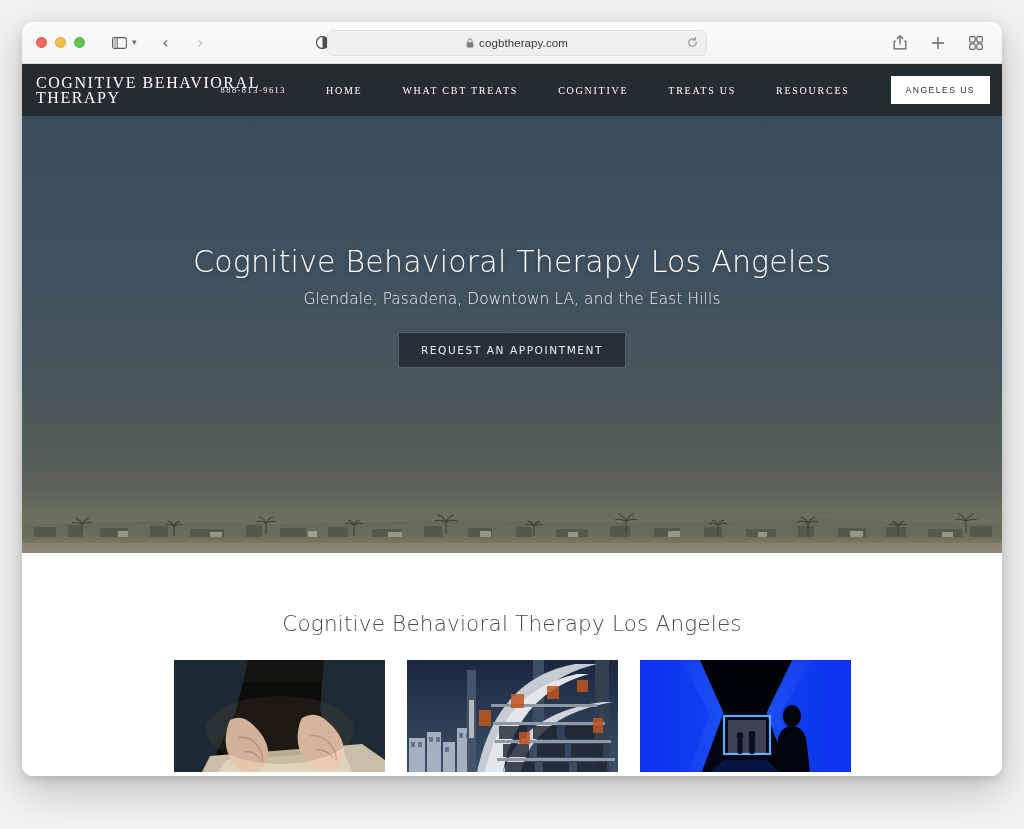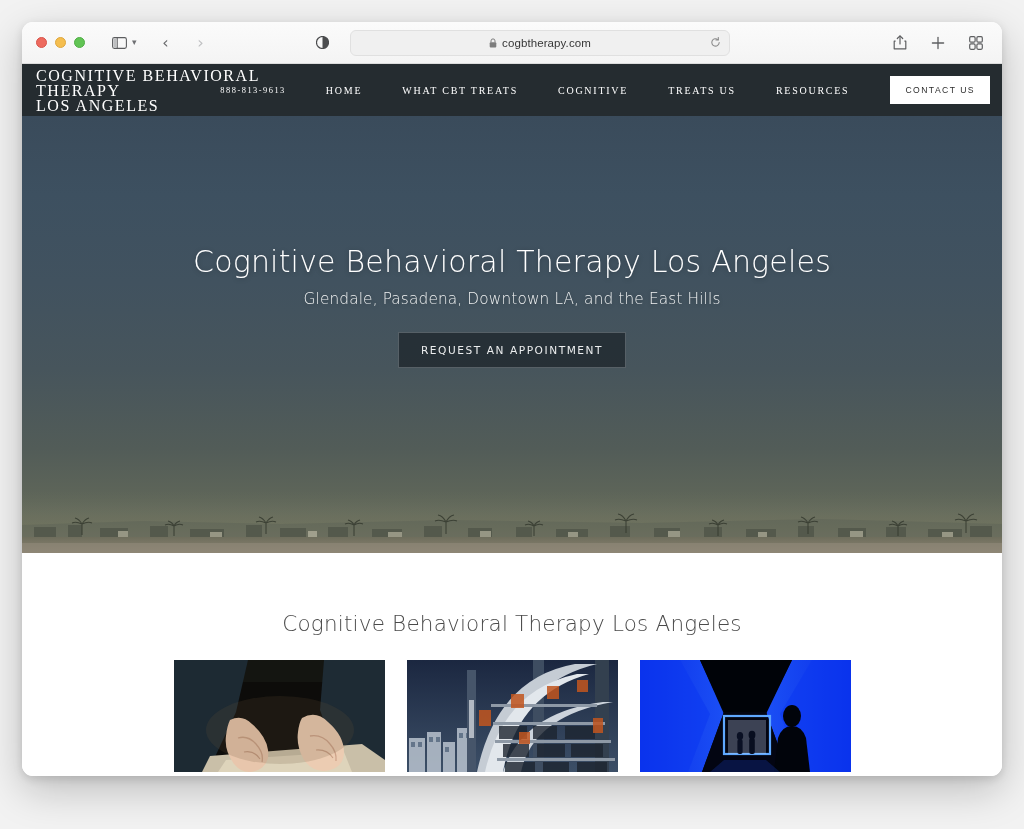--- a/index.html
+++ b/index.html
@@ -46,21 +46,21 @@
 
   .chev { font-size: 9px; color: #6e6f72; line-height: 1; }
   .arrow { font-size: 16px; line-height: 1; color: #6b6c6e; font-family: "DejaVu Sans", sans-serif; }
   .arrow.disabled { color: #c0c1c3; }
 
   #reader-icon { margin-left: 98px; }
 
   
   #address-bar {
     position: absolute;
-    left: 328px; top: 8px;
+    left: 305px; top: 8px;
     width: 380px; height: 26px;
     background: #f0f0f0;
     border: 1px solid #e0e0e0;
     border-radius: 6px;
     display: flex; align-items: center; justify-content: center;
     gap: 5px;
   }
   #lock-icon { display: flex; align-items: center; }
   #url-text {
     font-size: 11.5px; color: #363636;
@@ -276,31 +276,30 @@
           <rect x="0.7" y="7.9" width="5.4" height="5.4" rx="1.2" fill="none" stroke="#5e5f61" stroke-width="1.2"></rect>
           <rect x="7.9" y="7.9" width="5.4" height="5.4" rx="1.2" fill="none" stroke="#5e5f61" stroke-width="1.2"></rect>
         </svg>
       </span>
     </div>
   </div>
 
   <div id="site-header">
     <div id="site-logo">
       <div>COGNITIVE BEHAVIORAL THERAPY</div>
-      <div>LOS ANGELES</div>
     </div>
 
     <nav id="site-nav">
       <span class="nav-link" id="nav-phone">888-813-9613</span>
       <span class="nav-link">HOME</span>
       <span class="nav-link">WHAT CBT TREATS</span>
       <span class="nav-link">COGNITIVE</span>
       <span class="nav-link">TREATS US</span>
       <span class="nav-link">RESOURCES</span>
-      <span id="contact-us-button">CONTACT US</span>
+      <span id="contact-us-button">ANGELES US</span>
     </nav>
   </div>
 
   <div id="hero">
 
     <svg id="hero-skyline" viewBox="0 0 980 62" preserveAspectRatio="none">
       <defs>
         <linearGradient id="haze" x1="0" y1="0" x2="0" y2="1">
           <stop offset="0%" stop-color="#6c7263" stop-opacity="0"></stop>
           <stop offset="55%" stop-color="#73765f" stop-opacity="0.55"></stop>

